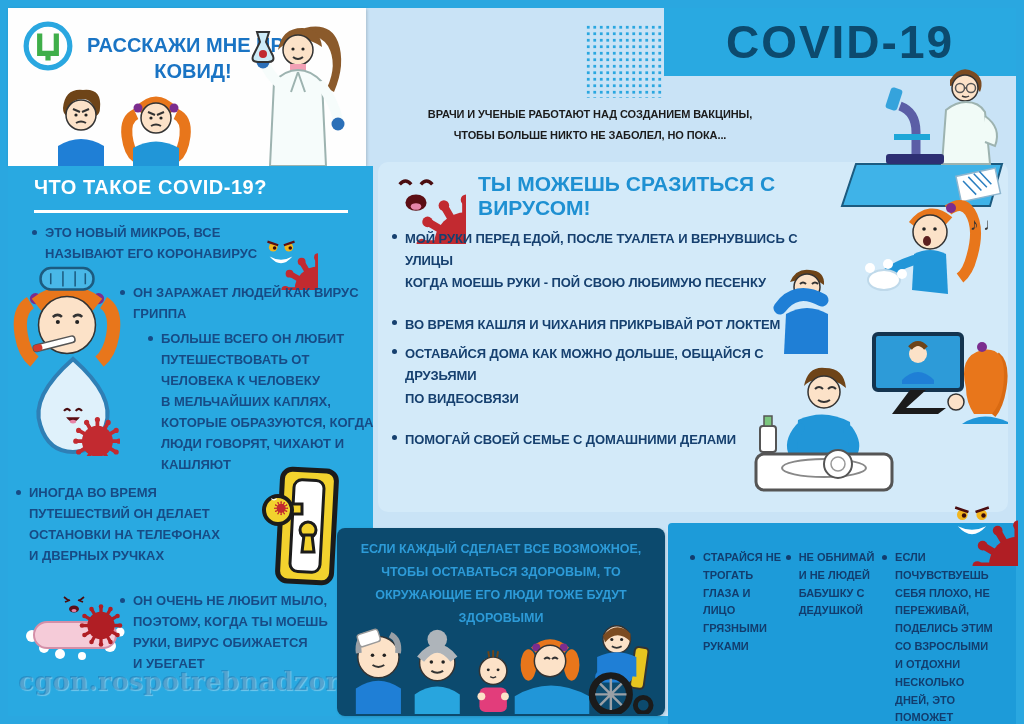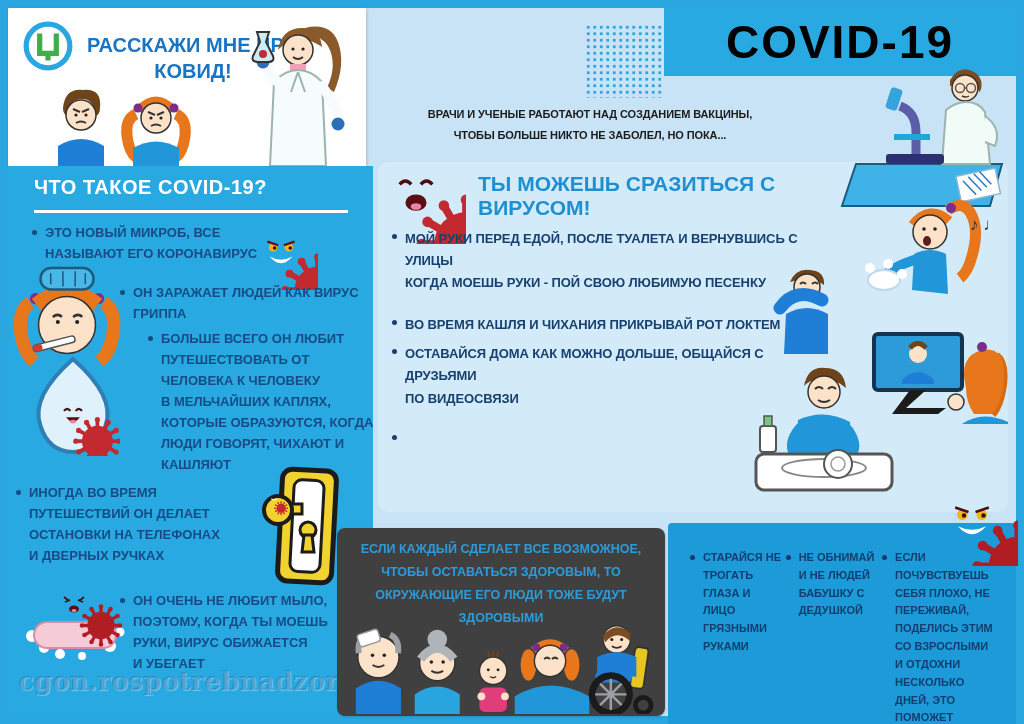--- a/index.html
+++ b/index.html
@@ -18,38 +18,38 @@
   
   .left-col{left:8px;top:166px;width:365px;height:550px;background:#29A9E1;}
   .lc-head{left:26px;top:10px;color:#fff;font-weight:bold;font-size:20px;letter-spacing:.5px;}
   .lc-rule{left:26px;top:44px;width:314px;height:3px;background:#fff;}
   .lb{color:#174B85;font-weight:bold;font-size:13px;line-height:1.62;display:flex;gap:8px;}
   .dot{flex:0 0 auto;width:5px;height:5px;border-radius:50%;background:currentColor;margin-top:8px;}
 
   
   .covid-box{left:664px;top:8px;width:352px;height:68px;background:#29A9E1;
              display:flex;align-items:center;justify-content:center;}
-  .covid-box span{color:#000000;font-weight:800;font-size:46px;letter-spacing:2px;}
+  .covid-box span{color:#0c4a6e;font-weight:800;font-size:46px;letter-spacing:2px;}
   .dots{left:585px;top:24px;width:78px;height:74px;
         background-image:radial-gradient(circle,#2AA7E0 1.6px,transparent 1.8px);
         background-size:6.5px 6.5px;}
 
   
   .panel{left:378px;top:162px;width:630px;height:350px;background:#D3EAF9;border-radius:10px;}
   .vaccine{left:380px;top:104px;width:420px;text-align:center;color:#1b1b1b;
            font-weight:bold;font-size:11px;line-height:1.95;letter-spacing:-.1px;}
   .fight-head{left:478px;top:172px;width:400px;color:#1E90D2;font-weight:bold;font-size:21px;}
   .cb-list{left:392px;top:228px;width:412px;display:flex;flex-direction:column;}
   .cb{color:#16406F;font-weight:bold;font-size:13px;line-height:1.7;display:flex;gap:8px;
       letter-spacing:-.1px;}
   .cb .dot{margin-top:6px;}
   .cb1{margin-bottom:20px}.cb2{margin-bottom:7px}.cb3{margin-bottom:19px}.cb4{margin-bottom:19px}
 
   
-  .bc-box{left:337px;top:528px;width:328px;height:188px;background:#404040;border-radius:8px;
+  .bc-box{left:337px;top:528px;width:328px;height:188px;background:#0c4a6e;border-radius:8px;
           box-shadow:1px 1px 3px rgba(0,0,0,.15);}
   .bc-msg{left:8px;top:10px;width:312px;text-align:center;color:#2D9BD8;font-weight:bold;
           font-size:12.5px;line-height:1.85;}
 
   
   .br-box{left:668px;top:512px;width:348px;height:204px;background:#1D9BD9;border-radius:4px;
           box-sizing:border-box;padding:26px 18px 0 22px;display:flex;flex-direction:row;gap:4px;margin-top:11px;}
   .rb{color:#123D6E;font-weight:bold;font-size:11px;line-height:1.62;display:flex;gap:8px;}
   .rb .dot{margin-top:6px;}
 
@@ -194,20 +194,21 @@
         <span class="dot"></span>
         <span class="pre">ВО ВРЕМЯ КАШЛЯ И ЧИХАНИЯ ПРИКРЫВАЙ РОТ ЛОКТЕМ</span>
       </div>
     <div class="cb cb3">
         <span class="dot"></span>
         <span class="pre">ОСТАВАЙСЯ ДОМА КАК МОЖНО ДОЛЬШЕ, ОБЩАЙСЯ С ДРУЗЬЯМИ
 ПО ВИДЕОСВЯЗИ</span>
       </div>
     <div class="cb cb4">
         <span class="dot"></span>
+        <span class="pre">ПОМОГАЙ СВОЕЙ СЕМЬЕ С ДОМАШНИМИ ДЕЛАМИ</span>
       </div>
   </div>
 
   <svg class="abs" style="left:856px;top:196px" width="145" height="118" viewBox="0 0 145 118">
     <path d="M92,14 q14,-10 22,2 q10,16 2,44 q-4,16 -12,22" stroke="#E8761B" stroke-width="11" fill="none"></path>
     <circle cx="95" cy="12" r="5" fill="#7B2D8E"></circle>
     <path d="M58,30 Q74,10 92,26" stroke="#E8761B" stroke-width="13" fill="none"></path>
     <circle cx="74" cy="36" r="17" fill="#FCE2C8" stroke="#333" stroke-width="1.5"></circle>
     <circle cx="68" cy="33" r="1.8" fill="#222"></circle>
       <circle cx="79" cy="33" r="1.8" fill="#222"></circle>

